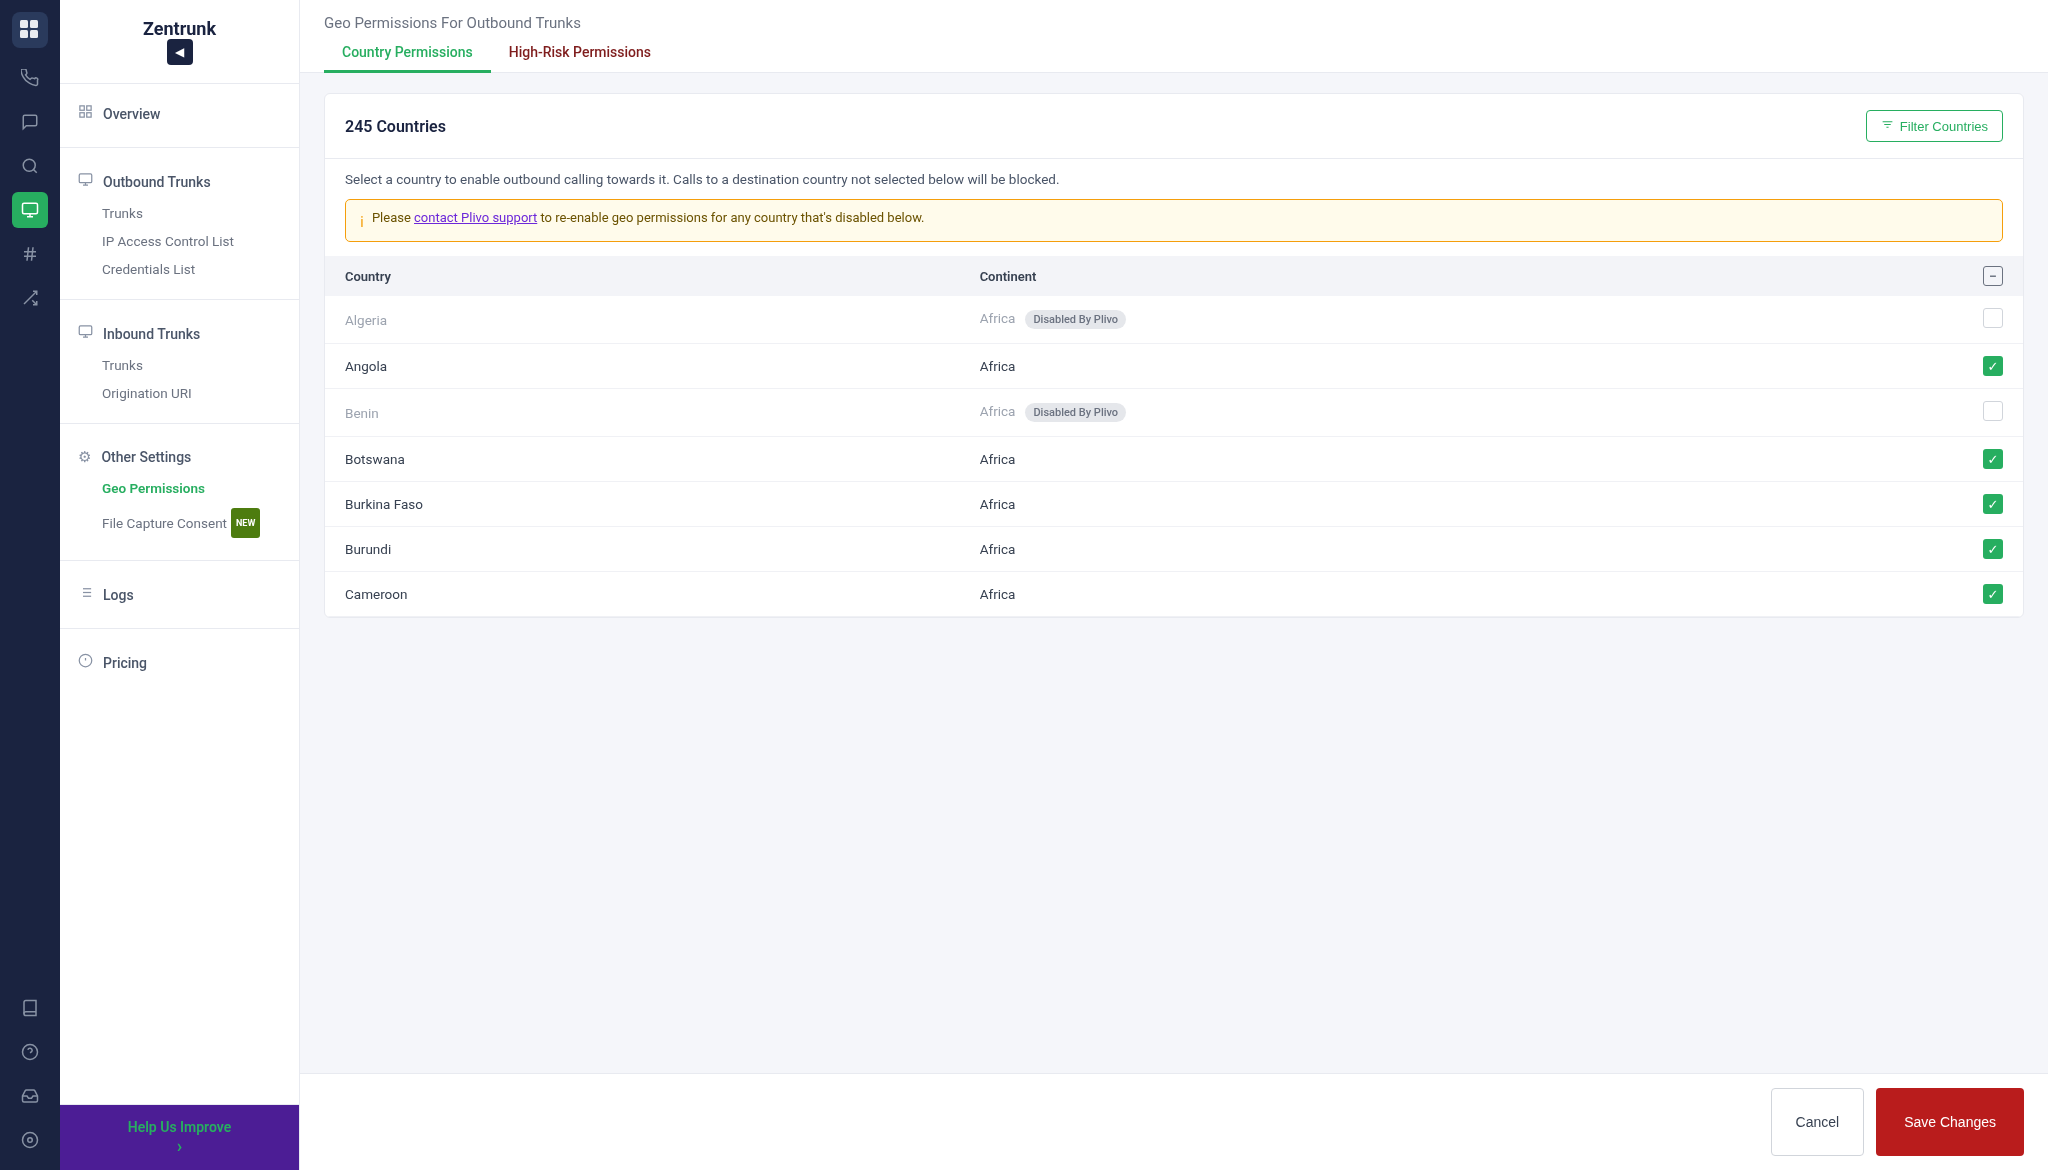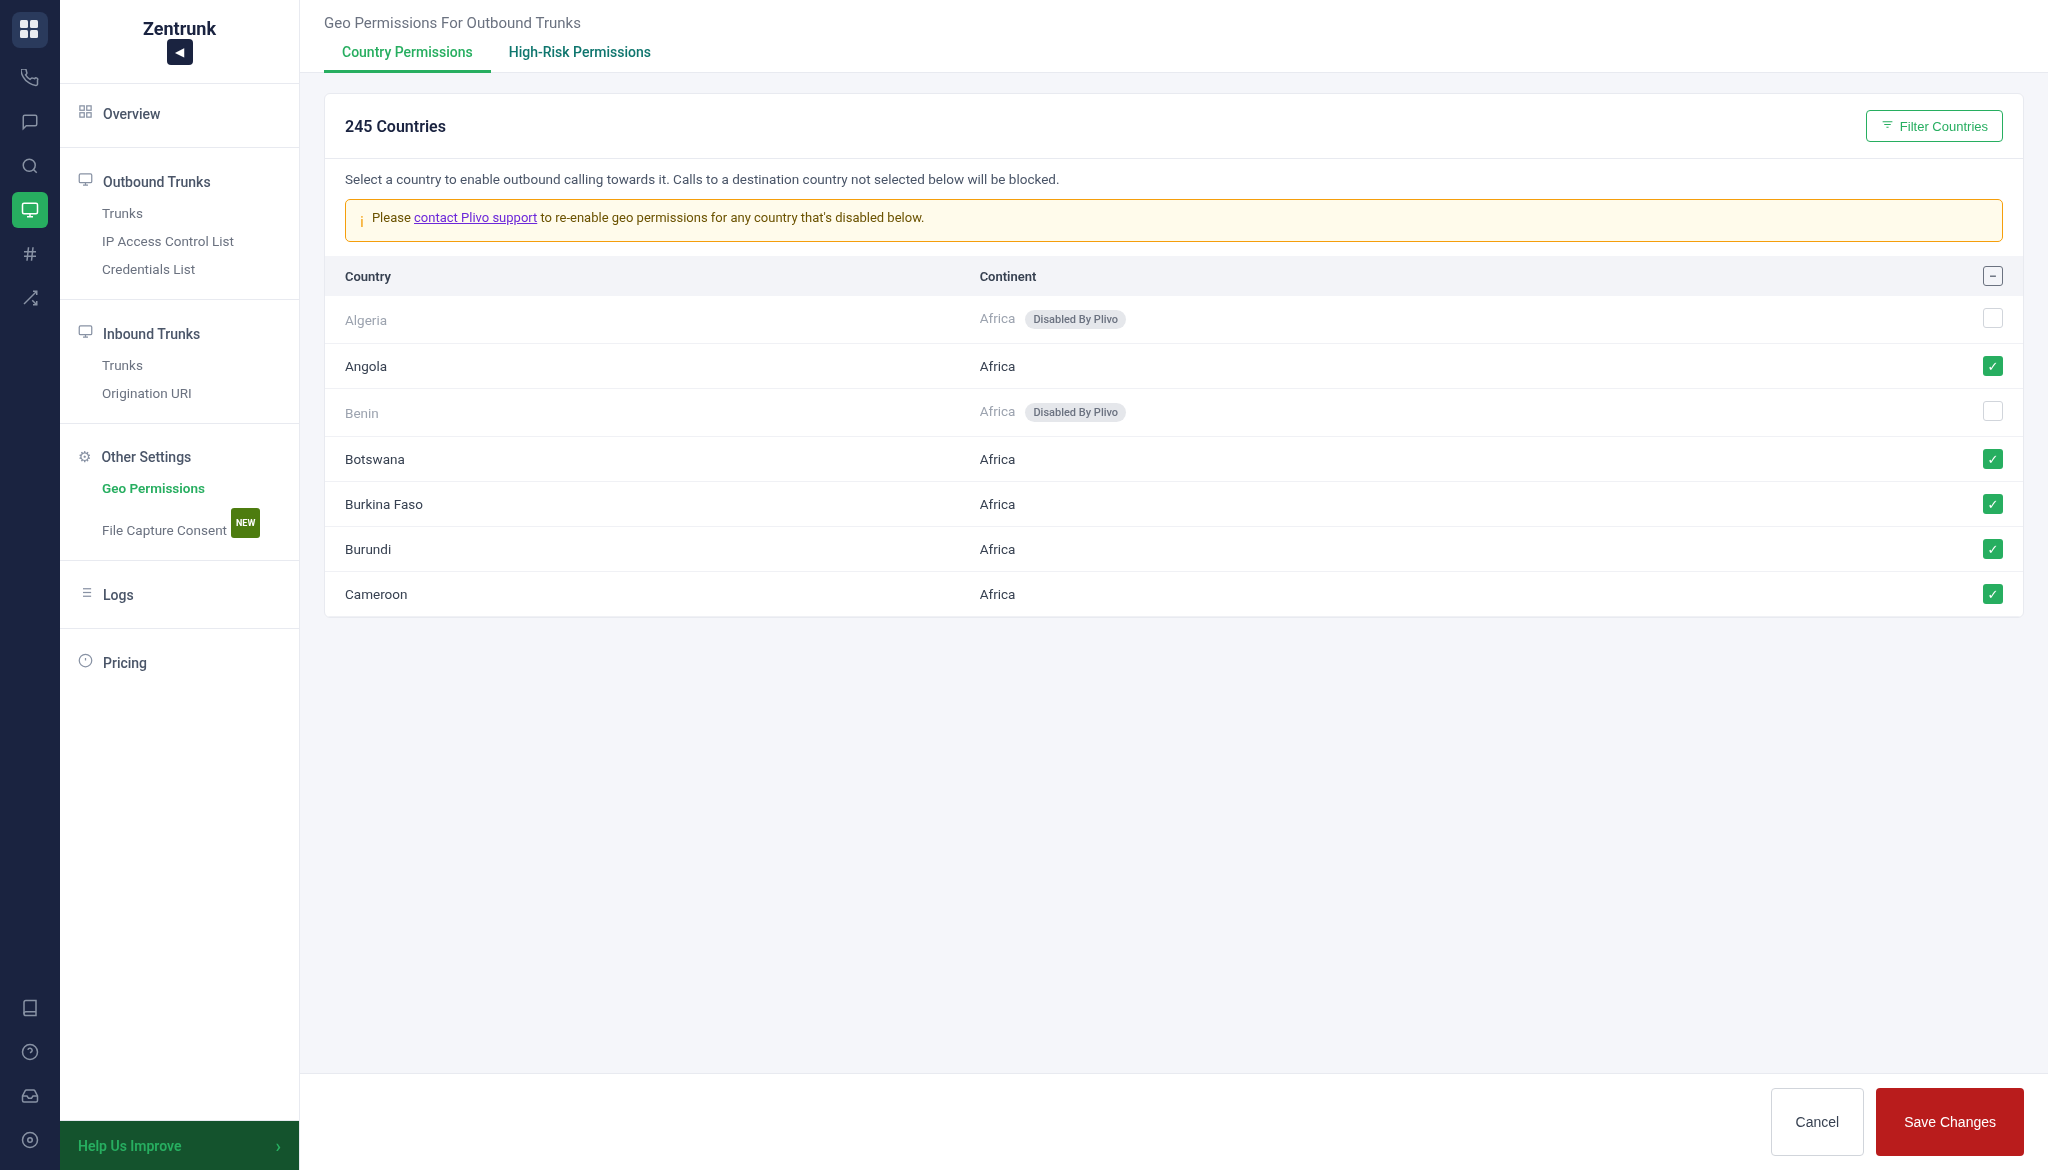--- a/index.html
+++ b/index.html
@@ -71,46 +71,47 @@
       color: #6b7280; font-size: 13.5px; cursor: pointer;
     }
     .nav-sub-item.active { color: #27ae60; font-weight: 600; }
     .nav-divider { border: none; border-top: 1px solid #e8eaf0; margin: 4px 0; }
     .new-badge {
       background: #4d7c0f; color: white; font-size: 9px; font-weight: 700;
       padding: 10px 5px; border-radius: 3px; text-transform: uppercase; margin-left: 4px;
     }
     .help-section {
       margin-top: auto;
-      background: #14532d;
+      background: #4c1d95;
       padding: 14px 18px;
       display: flex; align-items: center; justify-content: space-between;
       cursor: pointer;
       border-top: 1px solid #e8eaf0;
+      flex-direction: column;
     }
     .help-section-text { color: #27ae60; font-size: 14px; font-weight: 600; }
 
     
     .main-content {
       flex: 1;
       display: flex;
       flex-direction: column;
       overflow: hidden;
     }
     .page-header {
       padding: 14px 24px 0 24px;
       background: white;
       border-bottom: 1px solid #e8eaf0;
     }
     .page-title { font-size: 15px; color: #6b7280; font-weight: 400; margin-bottom: 2px; }
     .tabs { display: flex; gap: 0; }
     .tab {
       padding: 10px 18px;
       font-size: 14px; font-weight: 500;
-      cursor: pointer; color: #0f766e;
+      cursor: pointer; color: #7f1d1d;
       border-bottom: 3px solid transparent;
       margin-bottom: -1px;
     }
     .tab.active { color: #27ae60; border-bottom-color: #27ae60; }
 
     
     .content-area {
       flex: 1;
       overflow-y: auto;
       padding: 20px 24px;
@@ -364,21 +365,21 @@
   <hr class="nav-divider">
 
   <div class="nav-section">
     <div class="nav-item">
       <span class="nav-icon-small">⚙</span>
       <span>Other Settings</span>
     </div>
     <div class="nav-sub-item active">
       <span>Geo Permissions</span>
     </div>
-    <div class="nav-sub-item" style="display:flex;align-items:flex-end;">
+    <div class="nav-sub-item" style="display:flex;align-items:center;">
       <span>File Capture Consent</span>
       <span class="new-badge">NEW</span>
     </div>
   </div>
 
   <hr class="nav-divider">
 
   <div class="nav-section">
     <div class="nav-item">
       <span class="nav-icon-small">

